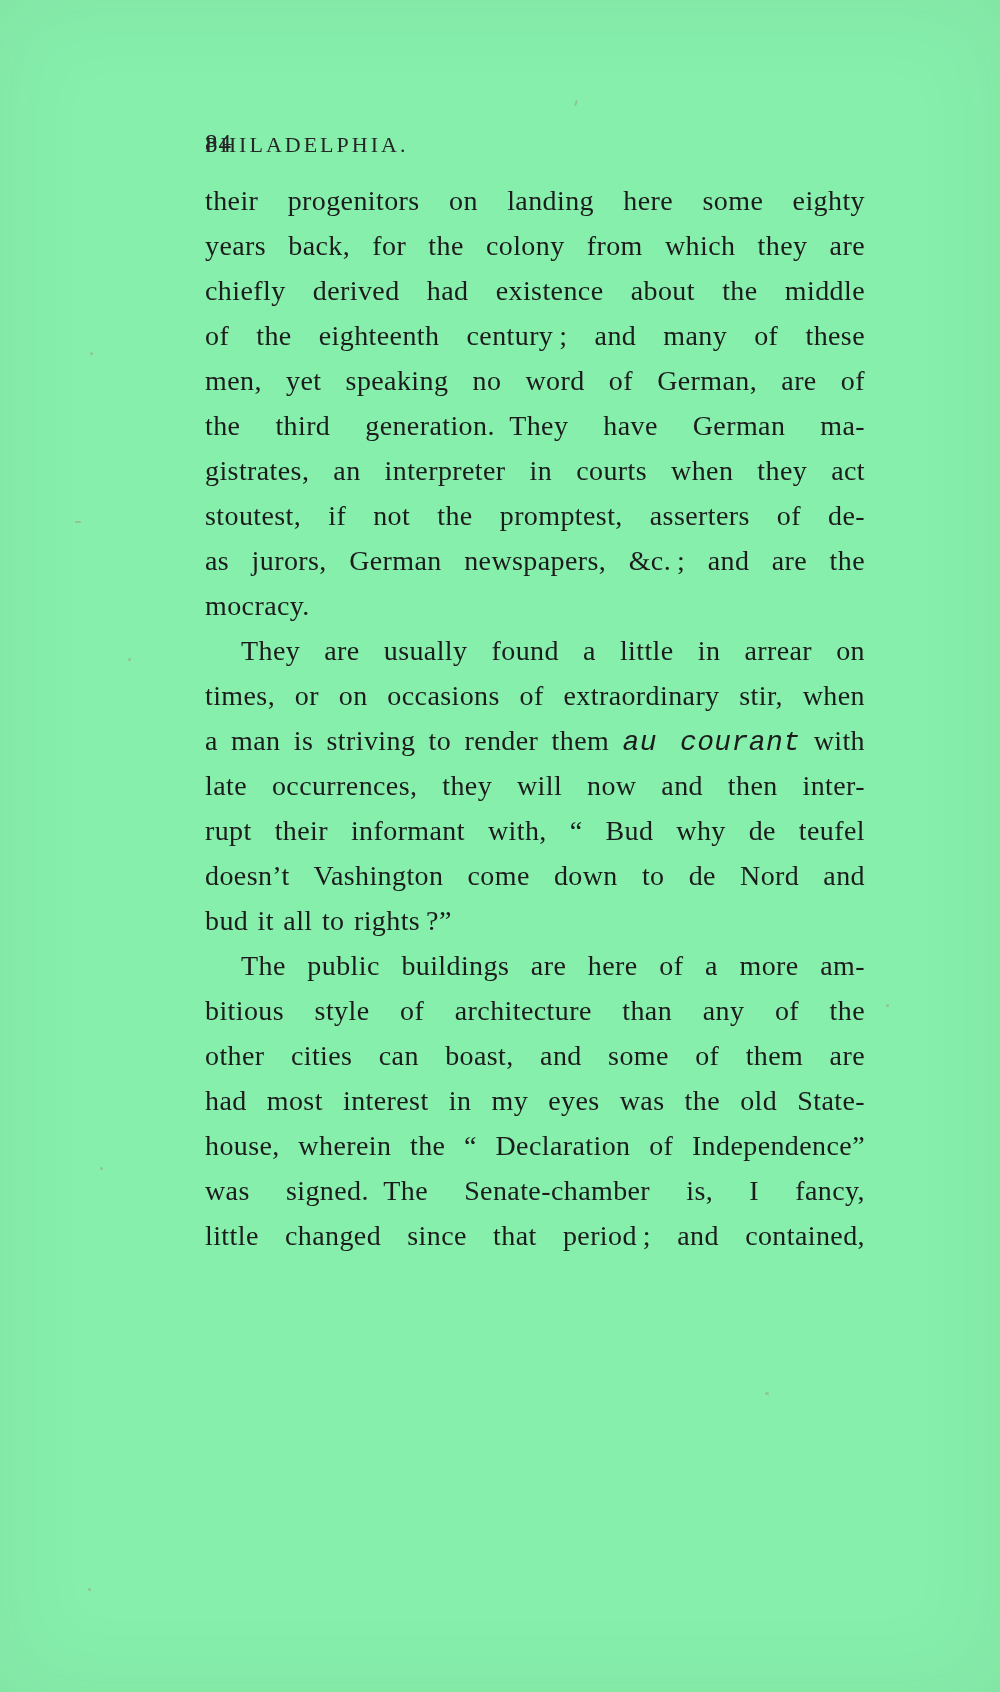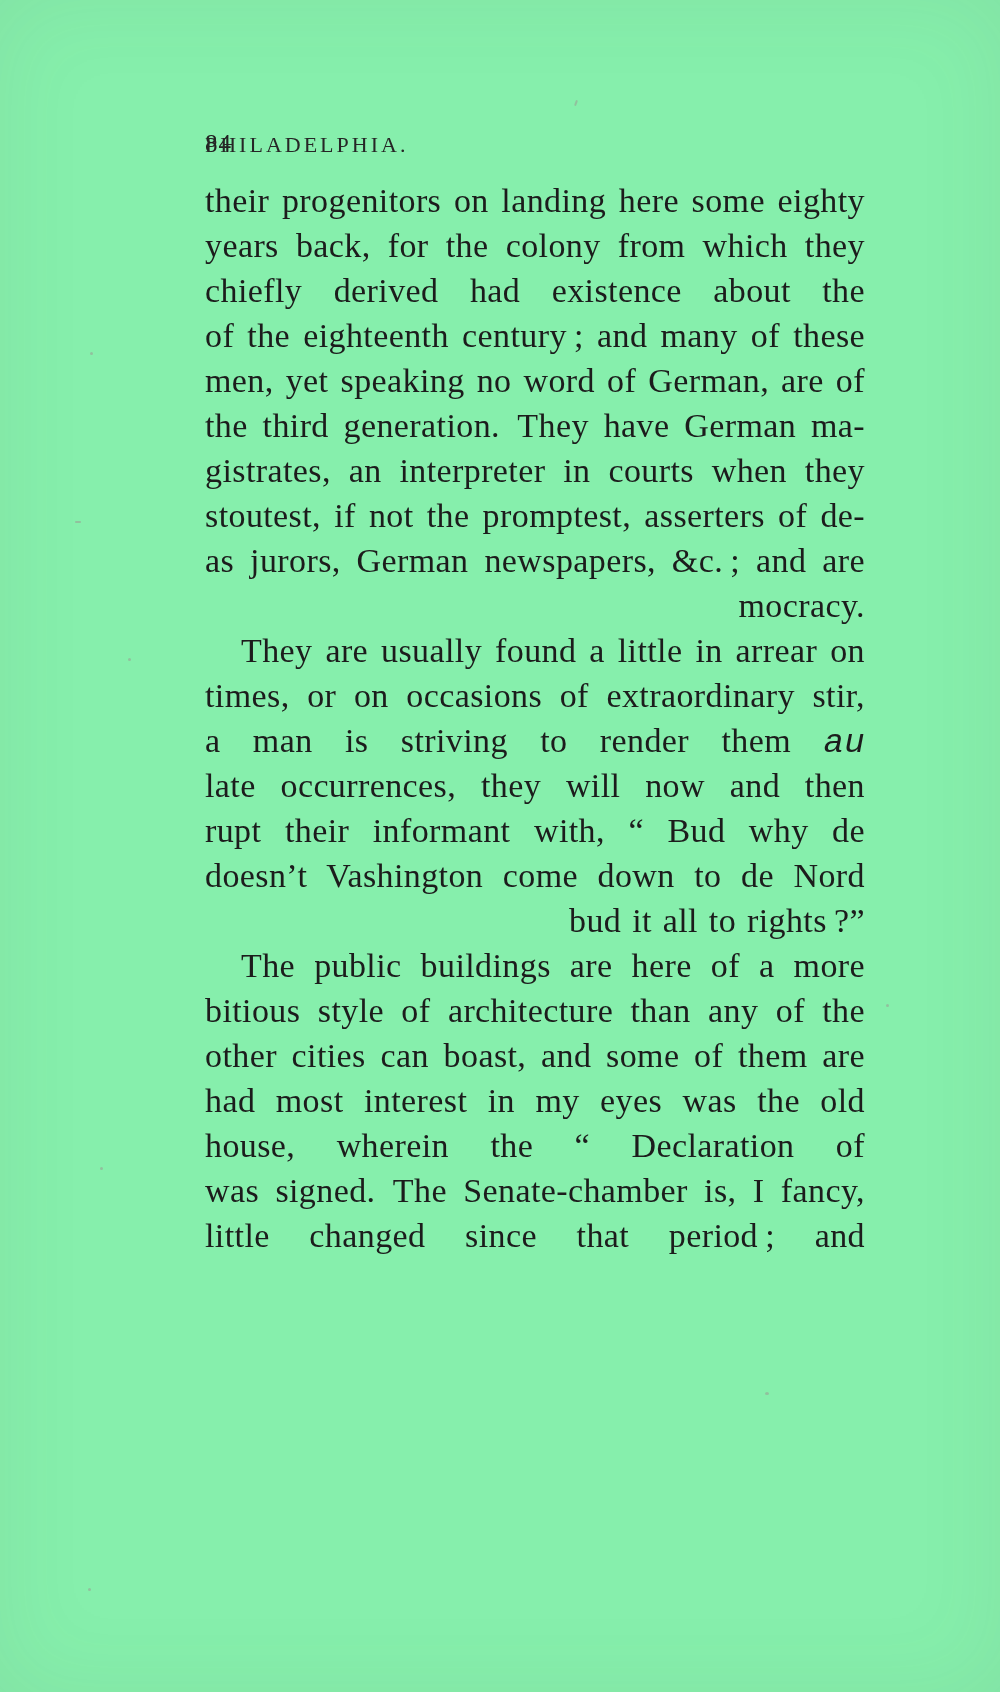--- a/index.html
+++ b/index.html
@@ -47,38 +47,38 @@
     top: 4px;
     font-size: 22px;
     letter-spacing: 3px;
     color: #262626;
   }
   .text-block {
     position: absolute;
     top: 178px;
     left: 205px;
     width: 660px;
-    font-size: 34px;
+    font-size: 28px;
     line-height: 45px;
     letter-spacing: 0.4px;
     word-spacing: 2px;
     color: #1c1c1c;
   }
   .line {
     height: 45px;
     overflow: hidden;
     text-align: justify;
   }
   .line::after {
     content: "";
     display: inline-block;
     width: 100%;
   }
   .line.no-justify {
-    text-align: right;
+    text-align: left;
   }
   .line.no-justify::after {
     content: none;
   }
   .line.indent {
     text-indent: 36px;
   }
   .italic {
     font-style: italic;
     font-family: Liberation Mono, monospace;

